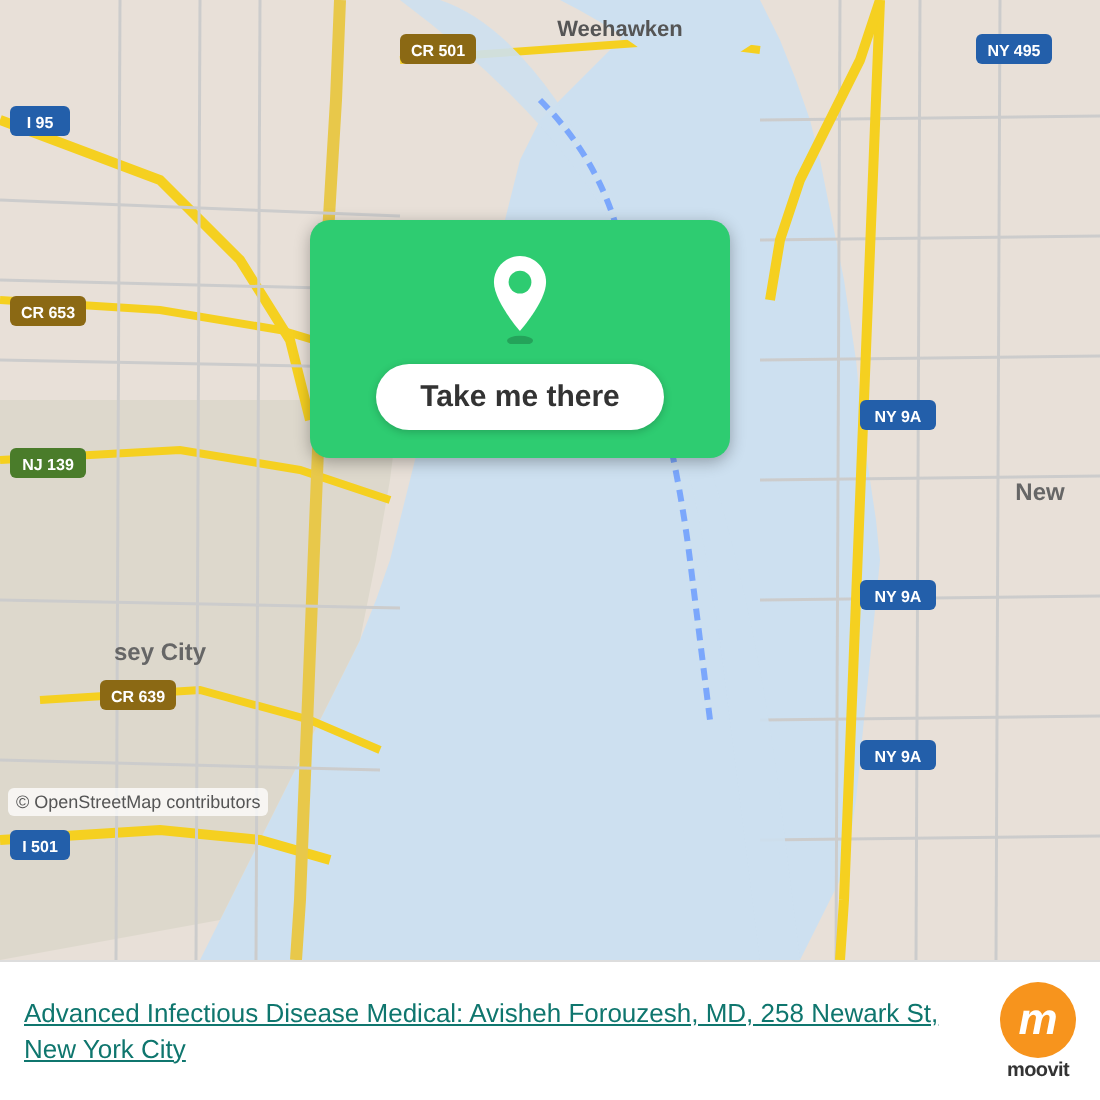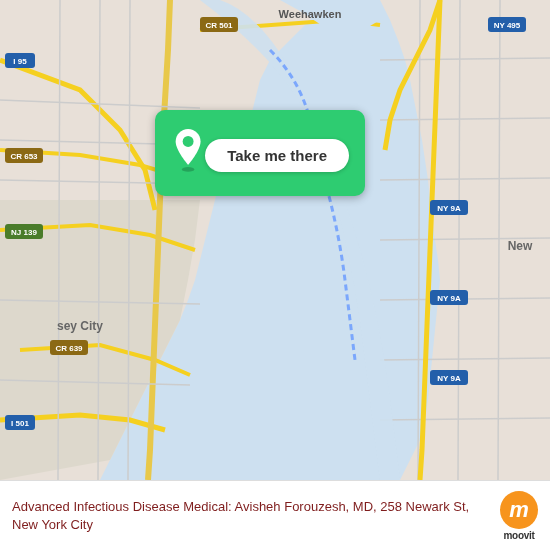--- a/index.html
+++ b/index.html
@@ -27,20 +27,21 @@
     
     .cta-overlay {
       position: absolute;
       top: 110px;
       left: 155px;
       width: 210px;
       background: #2ecc71;
       border-radius: 10px;
       padding: 18px 16px 14px;
       display: flex;
+      flex-direction: column;
       align-items: center;
       box-shadow: 0 2px 8px rgba(0,0,0,0.3);
     }
 
     .location-pin {
       width: 44px;
       height: 44px;
       margin-bottom: 10px;
     }
 
@@ -76,23 +77,24 @@
       font-size: 9px;
       color: #555;
       background: rgba(255,255,255,0.75);
       padding: 2px 4px;
       border-radius: 3px;
     }
 
     .footer-text {
       flex: 1;
       font-size: 13px;
-      color: #7f1d1d;
+      color: #0f766e;
       line-height: 1.35;
       font-weight: 500;
+      text-decoration: underline;
     }
 
     .moovit-logo {
       display: flex;
       flex-direction: column;
       align-items: center;
       margin-left: 10px;
       flex-shrink: 0;
     }
 
@@ -210,20 +212,23 @@
 
     <rect x="5" y="415" width="30" height="15" rx="3" fill="#235faa"></rect>
     <text x="20" y="426" text-anchor="middle" fill="white" font-size="8" font-weight="bold">I 501</text>
 
     <text x="310" y="18" text-anchor="middle" fill="#555" font-size="11" font-weight="bold">Weehawken</text>
     <text x="80" y="330" text-anchor="middle" fill="#666" font-size="12" font-weight="bold">sey City</text>
     <text x="520" y="250" text-anchor="middle" fill="#666" font-size="12" font-weight="bold">New</text>
   </svg>
 
   
+  <div class="attribution">
+    <span>© OpenStreetMap contributors</span>
+  </div>
 
   
   <div class="cta-overlay">
 
     <svg class="location-pin" viewBox="0 0 44 54" fill="none" xmlns="http://www.w3.org/2000/svg">
       <ellipse cx="22" cy="52" rx="8" ry="3" fill="rgba(0,0,0,0.2)"></ellipse>
       <path d="M22 0C13.16 0 6 7.16 6 16C6 28 22 46 22 46C22 46 38 28 38 16C38 7.16 30.84 0 22 0Z" fill="white"></path>
       <circle cx="22" cy="16" r="7" fill="#2ecc71"></circle>
     </svg>
 

